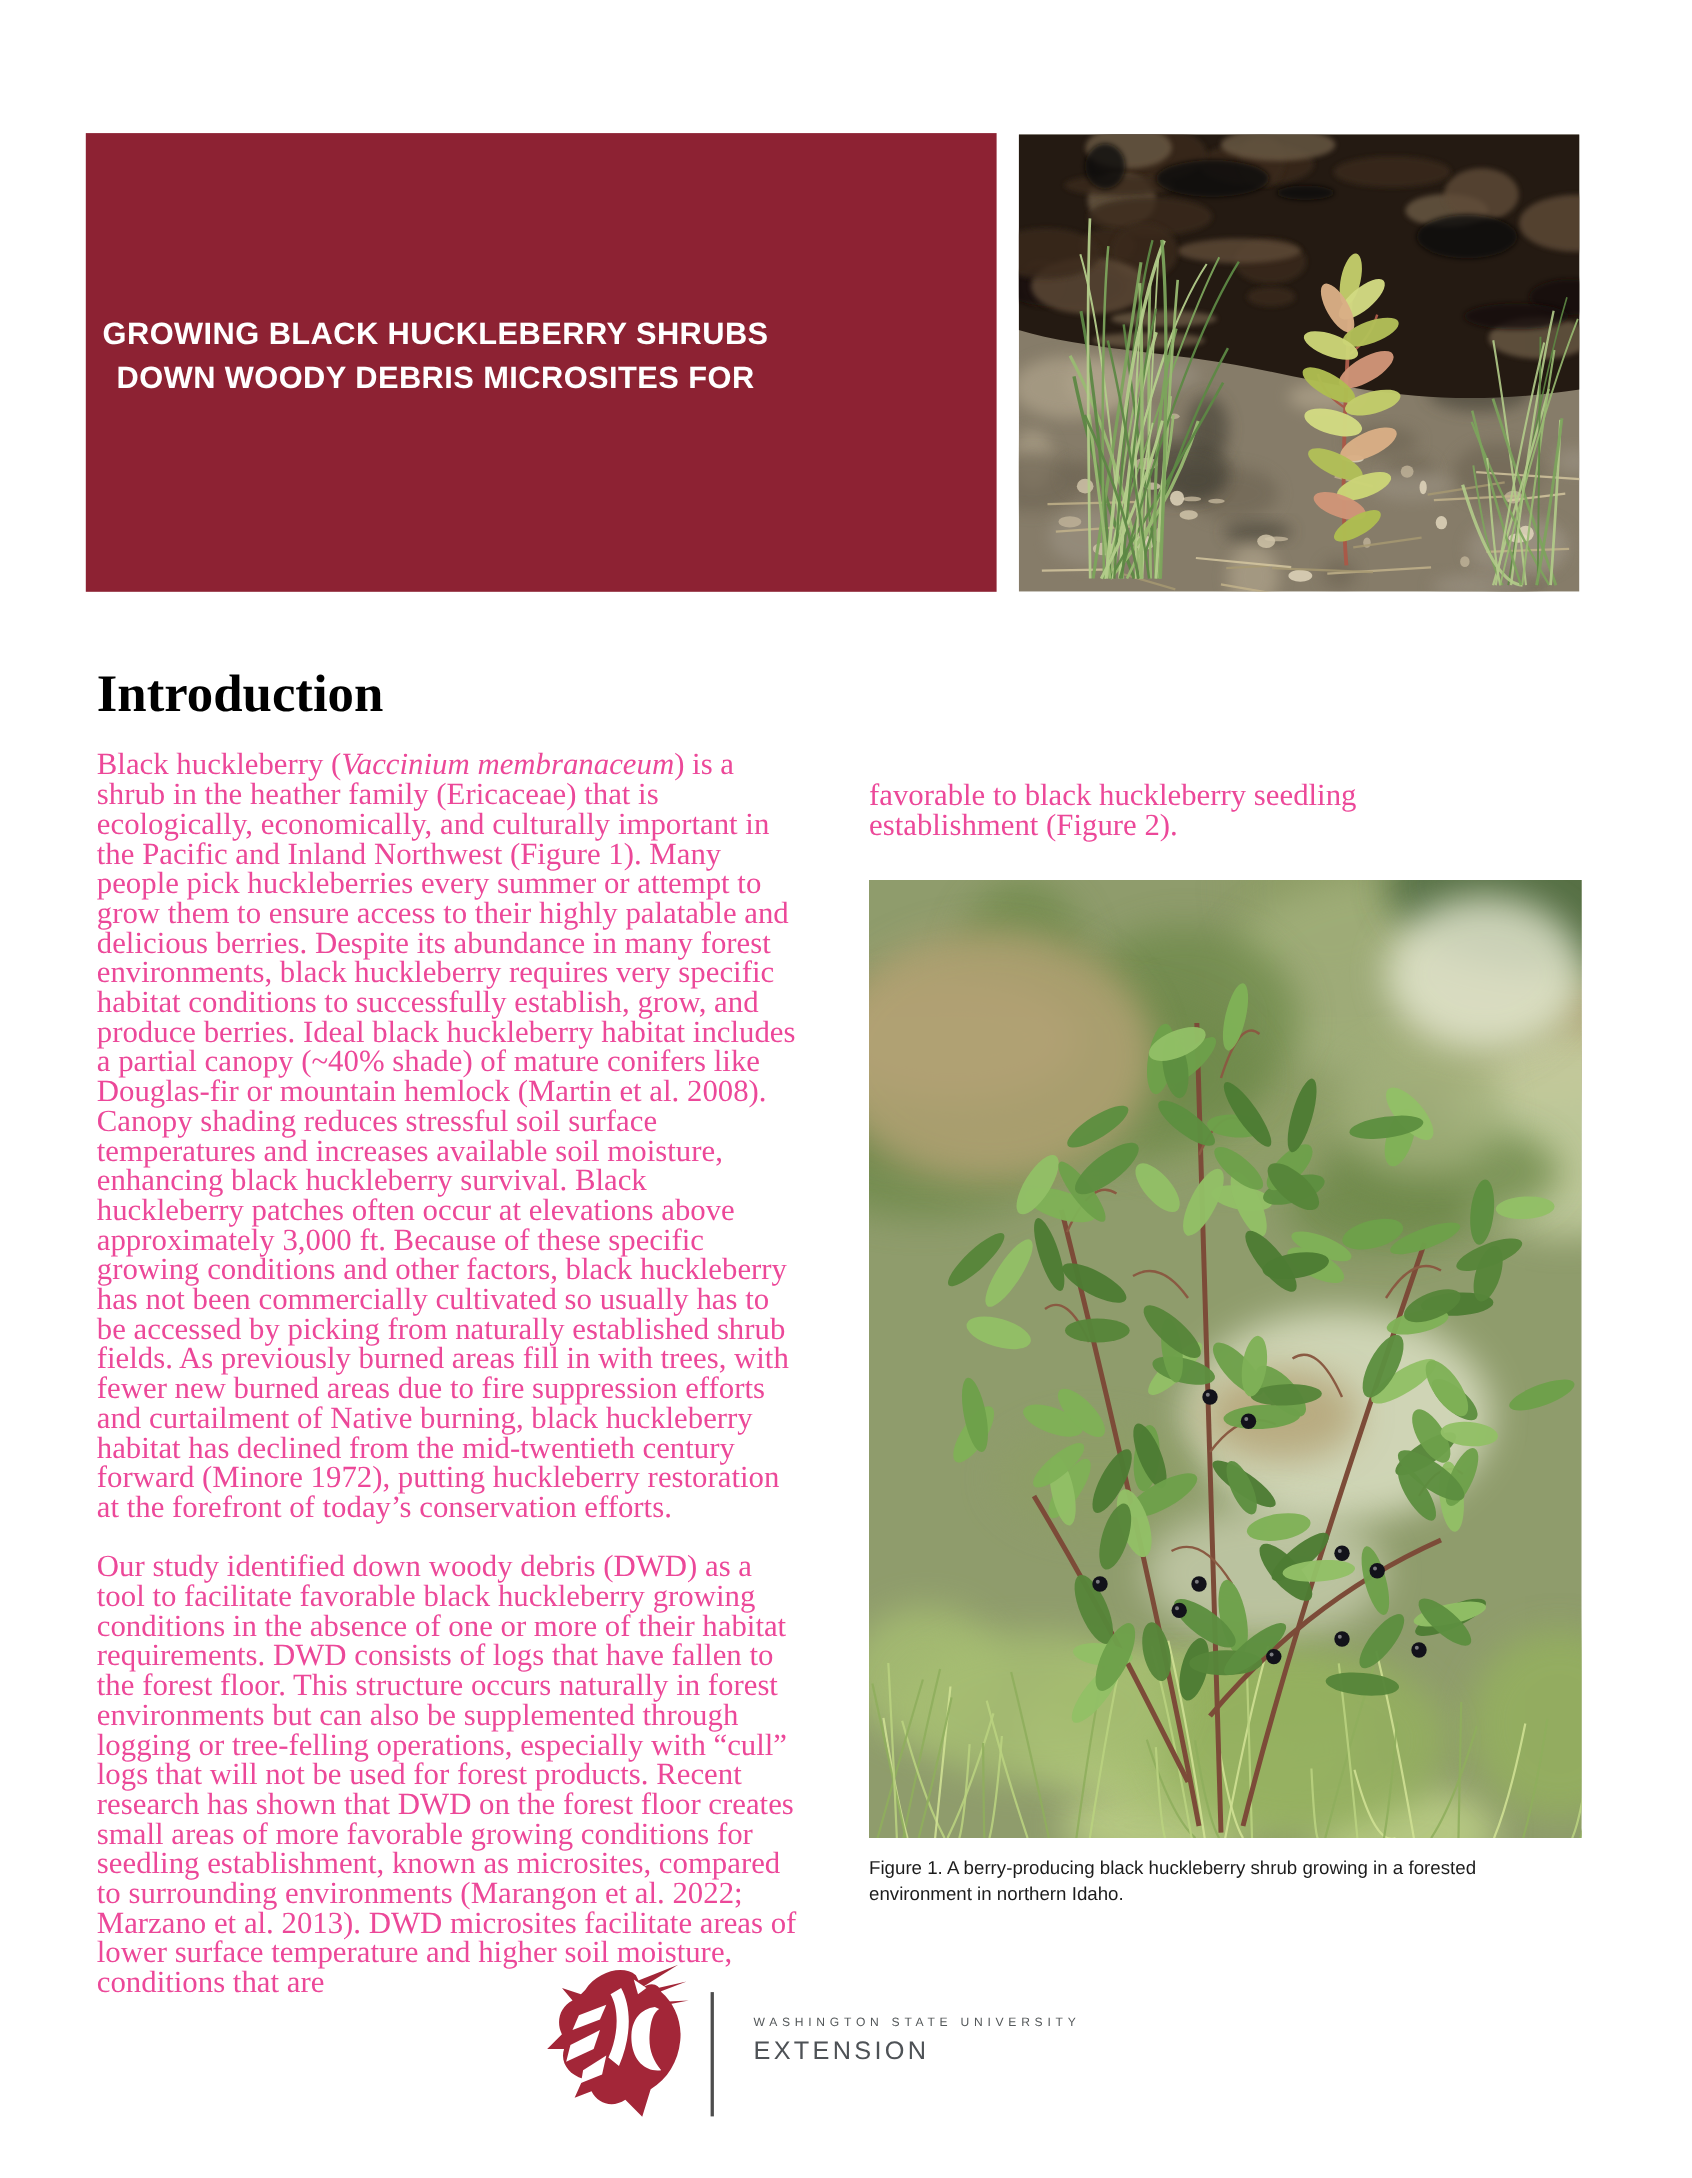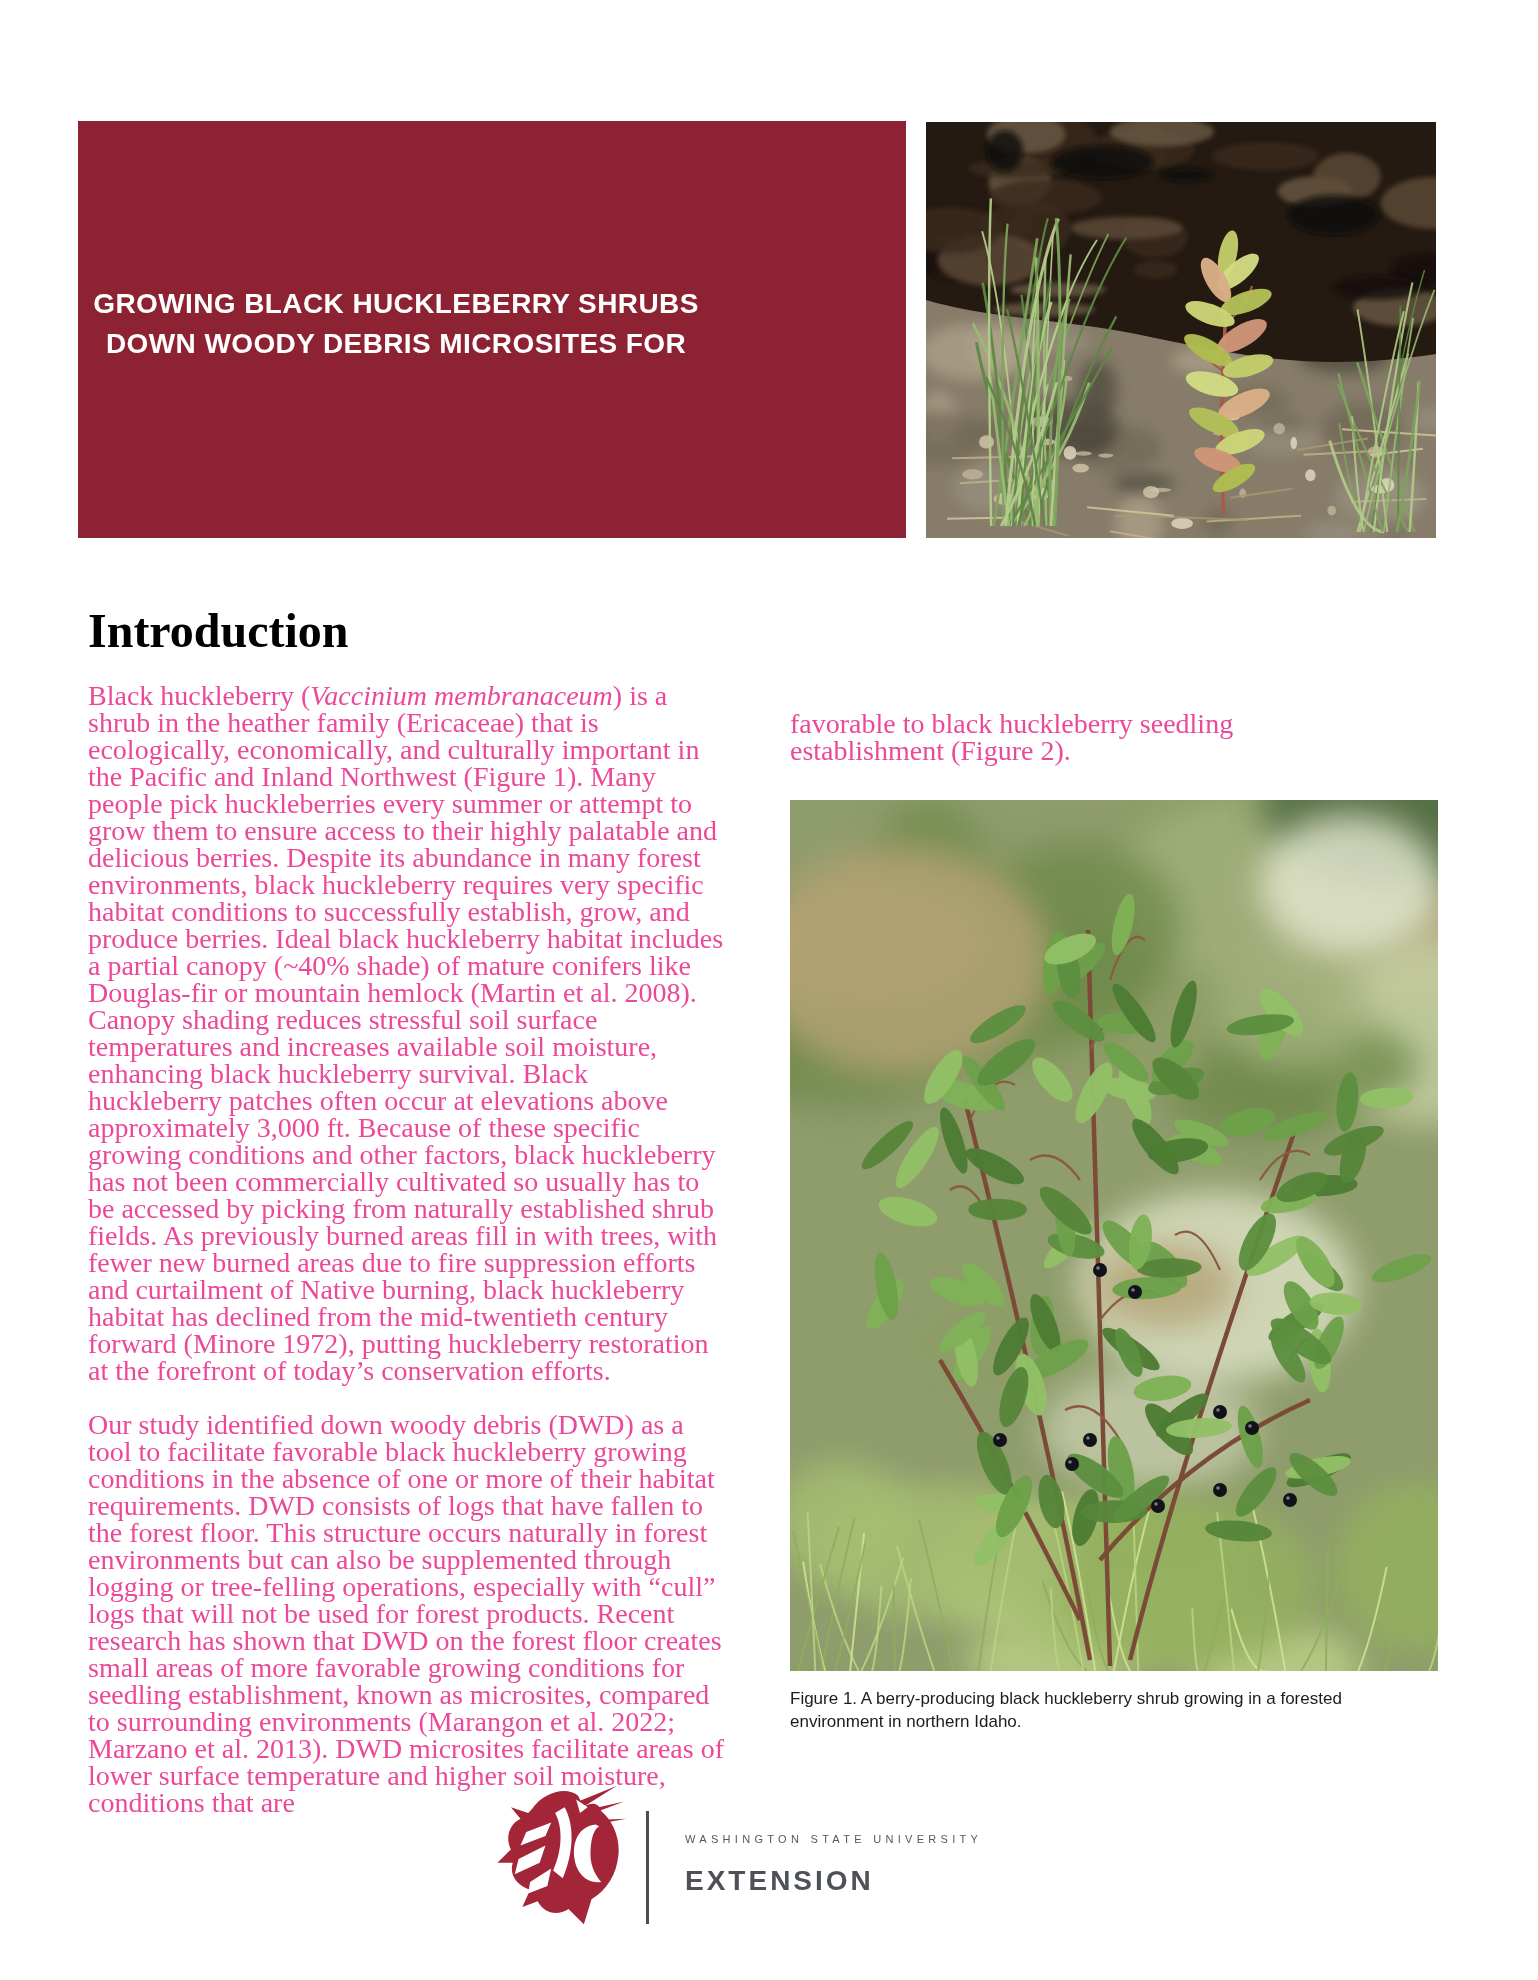--- a/index.html
+++ b/index.html
@@ -28,21 +28,21 @@
   figcaption{margin-top:16px;width:648px;font-family:"Liberation Sans",sans-serif;
              font-size:17px;line-height:23px;color:#1c1c1c;}
 
   
   footer{position:absolute;left:0;top:1778px;width:1538px;height:185px;}
   .wsu-logo{position:absolute;left:484px;top:2px;width:144px;height:158px;}
   .divider{position:absolute;left:646px;top:33px;width:3px;height:113px;
            background:var(--divider,#4d4d4d);}
   .footer-text{position:absolute;left:685px;top:55px;font-family:"Liberation Sans",sans-serif;}
   .univ{font-size:11px;letter-spacing:4.3px;color:var(--univ,#54585a);white-space:nowrap;}
-  .ext{margin-top:20px;font-size:28px;font-weight:bold;letter-spacing:3px;
+  .ext{margin-top:6px;font-size:23px;font-weight:normal;letter-spacing:3px;
        color:var(--ext,#4e5256);}
 </style>
 </head>
 <body>
 
 <div class="page">
 
   <header class="banner">
     <div class="banner-title">
       <div>GROWING BLACK HUCKLEBERRY SHRUBS</div>

